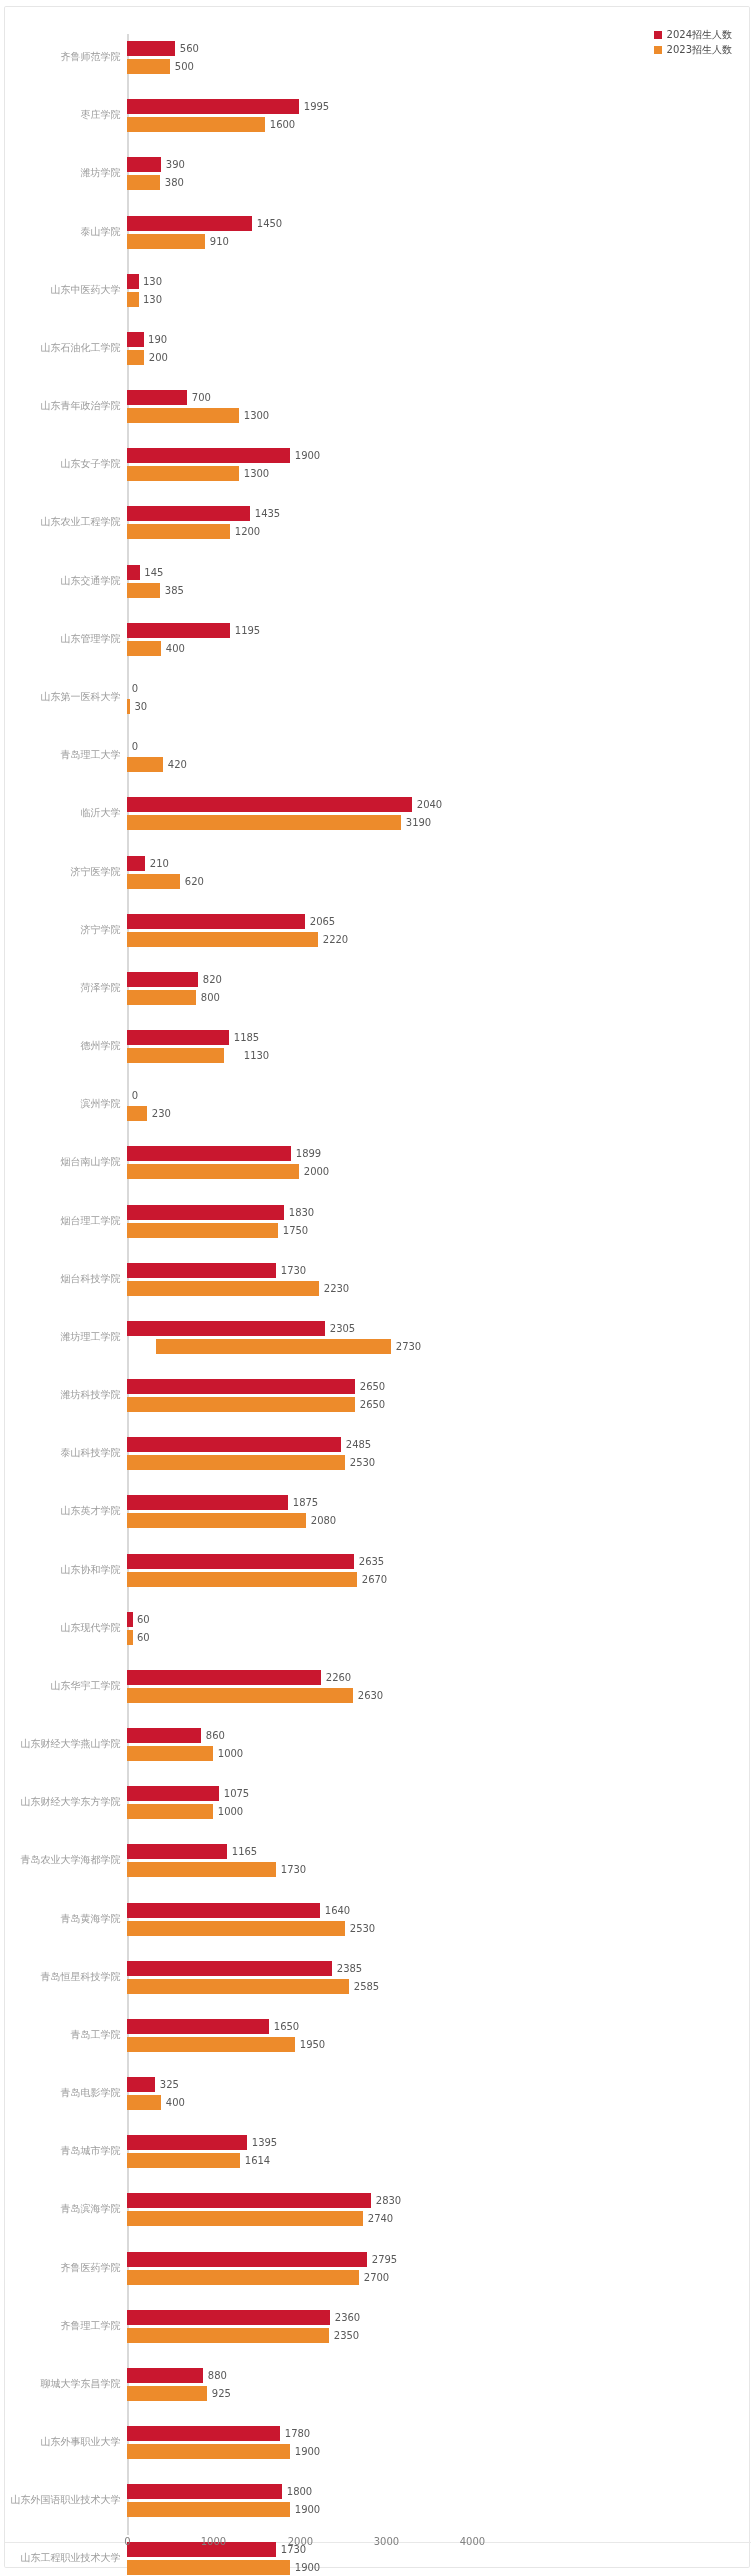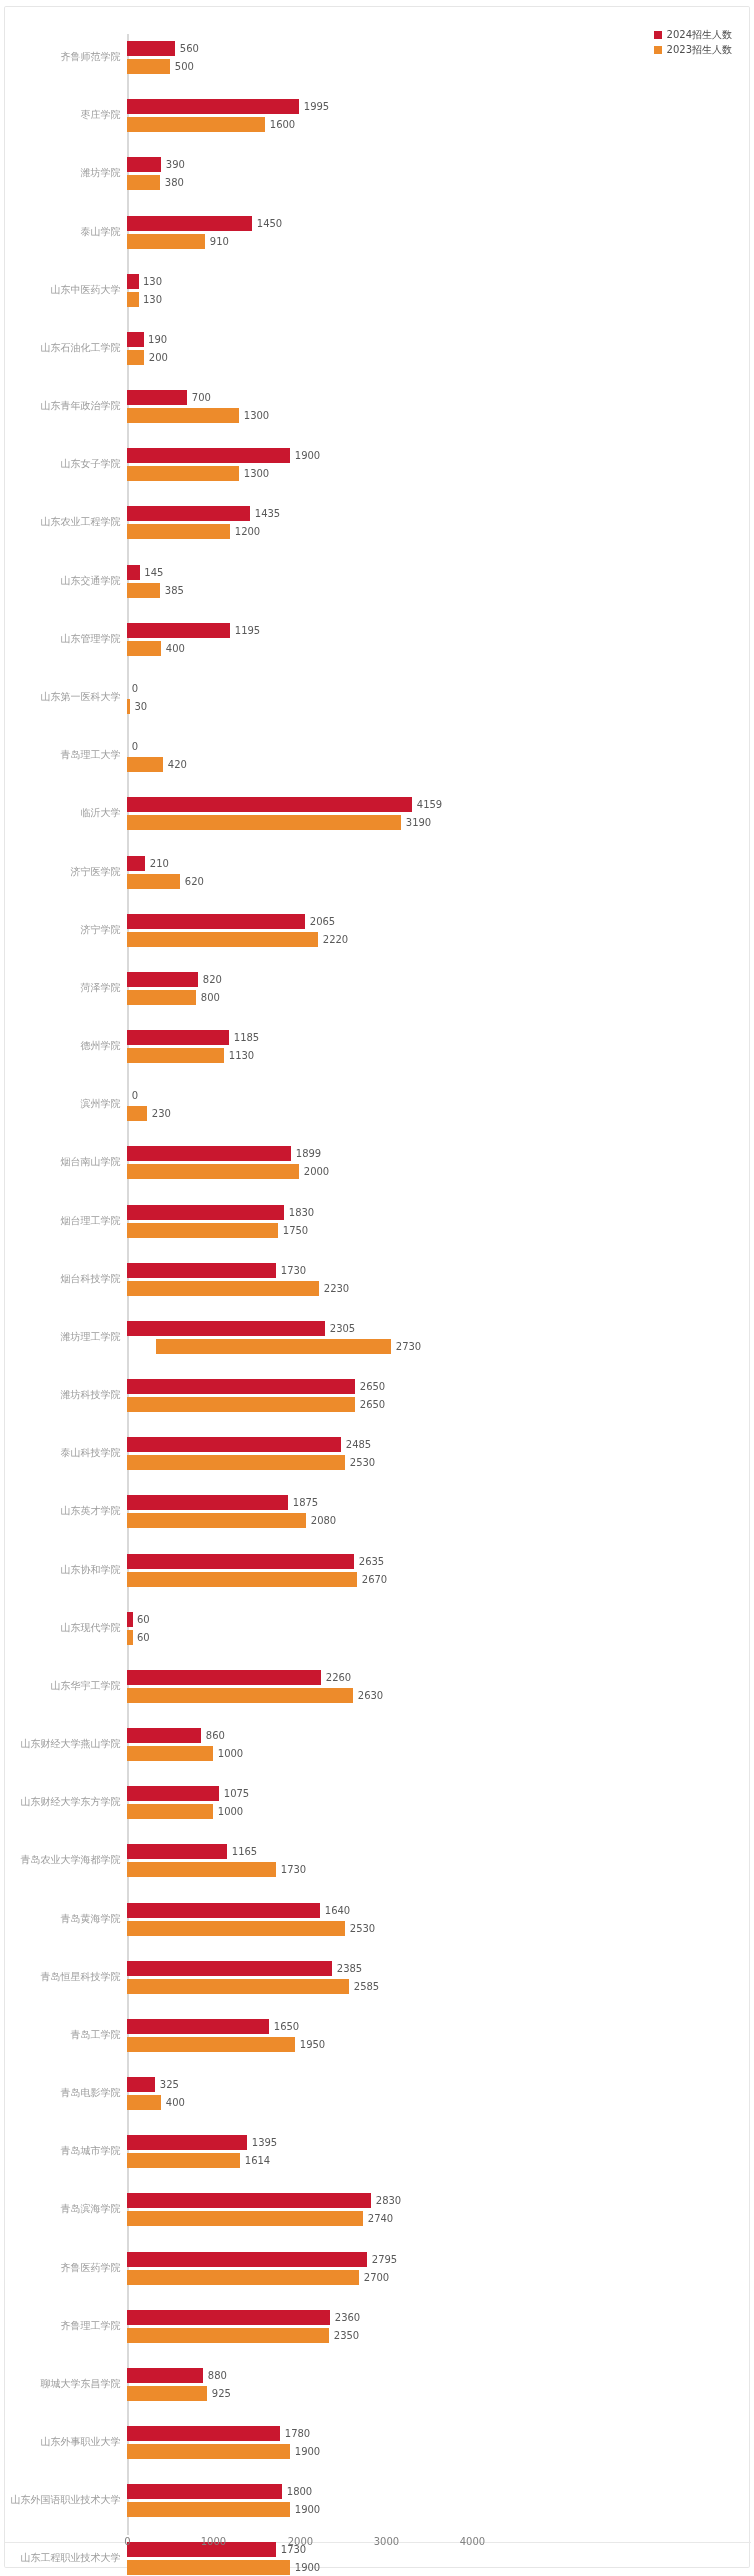--- a/index.html
+++ b/index.html
@@ -280,21 +280,21 @@
           </div>
           <div class="bar-wrap bar-2023" style="width: 89px;">
             <div class="bar" style="width: 36px; background: rgb(237, 139, 43);"></div>
             <span class="bar-value" style="left: 36px;">420</span>
           </div>
         </div>
         <div class="row" style="top: 777px;">
           <div class="cat-label">临沂大学</div>
           <div class="bar-wrap bar-2024" style="width: 338px;">
             <div class="bar" style="width: 285px; background: rgb(201, 23, 47);"></div>
-            <span class="bar-value" style="left: 285px;">4159</span>
+            <span class="bar-value" style="left: 285px;">2040</span>
           </div>
           <div class="bar-wrap bar-2023" style="width: 327px;">
             <div class="bar" style="width: 274px; background: rgb(237, 139, 43);"></div>
             <span class="bar-value" style="left: 274px;">3190</span>
           </div>
         </div>
         <div class="row" style="top: 836px;">
           <div class="cat-label">济宁医学院</div>
           <div class="bar-wrap bar-2024" style="width: 71px;">
             <div class="bar" style="width: 18px; background: rgb(201, 23, 47);"></div>
@@ -328,21 +328,21 @@
           </div>
         </div>
         <div class="row" style="top: 1010px;">
           <div class="cat-label">德州学院</div>
           <div class="bar-wrap bar-2024" style="width: 155px;">
             <div class="bar" style="width: 102px; background: rgb(201, 23, 47);"></div>
             <span class="bar-value" style="left: 102px;">1185</span>
           </div>
           <div class="bar-wrap bar-2023" style="width: 150px;">
             <div class="bar" style="width: 97px; background: rgb(237, 139, 43);"></div>
-            <span class="bar-value" style="left: 97px;">1130</span>
+            <span class="bar-value" style="left: 112px;">1130</span>
           </div>
         </div>
         <div class="row" style="top: 1068px;">
           <div class="cat-label">滨州学院</div>
           <div class="bar-wrap bar-2024" style="width: 53px;">
             <span class="bar-value" style="left: 0px;">0</span>
           </div>
           <div class="bar-wrap bar-2023" style="width: 73px;">
             <div class="bar" style="width: 20px; background: rgb(237, 139, 43);"></div>
             <span class="bar-value" style="left: 20px;">230</span>

